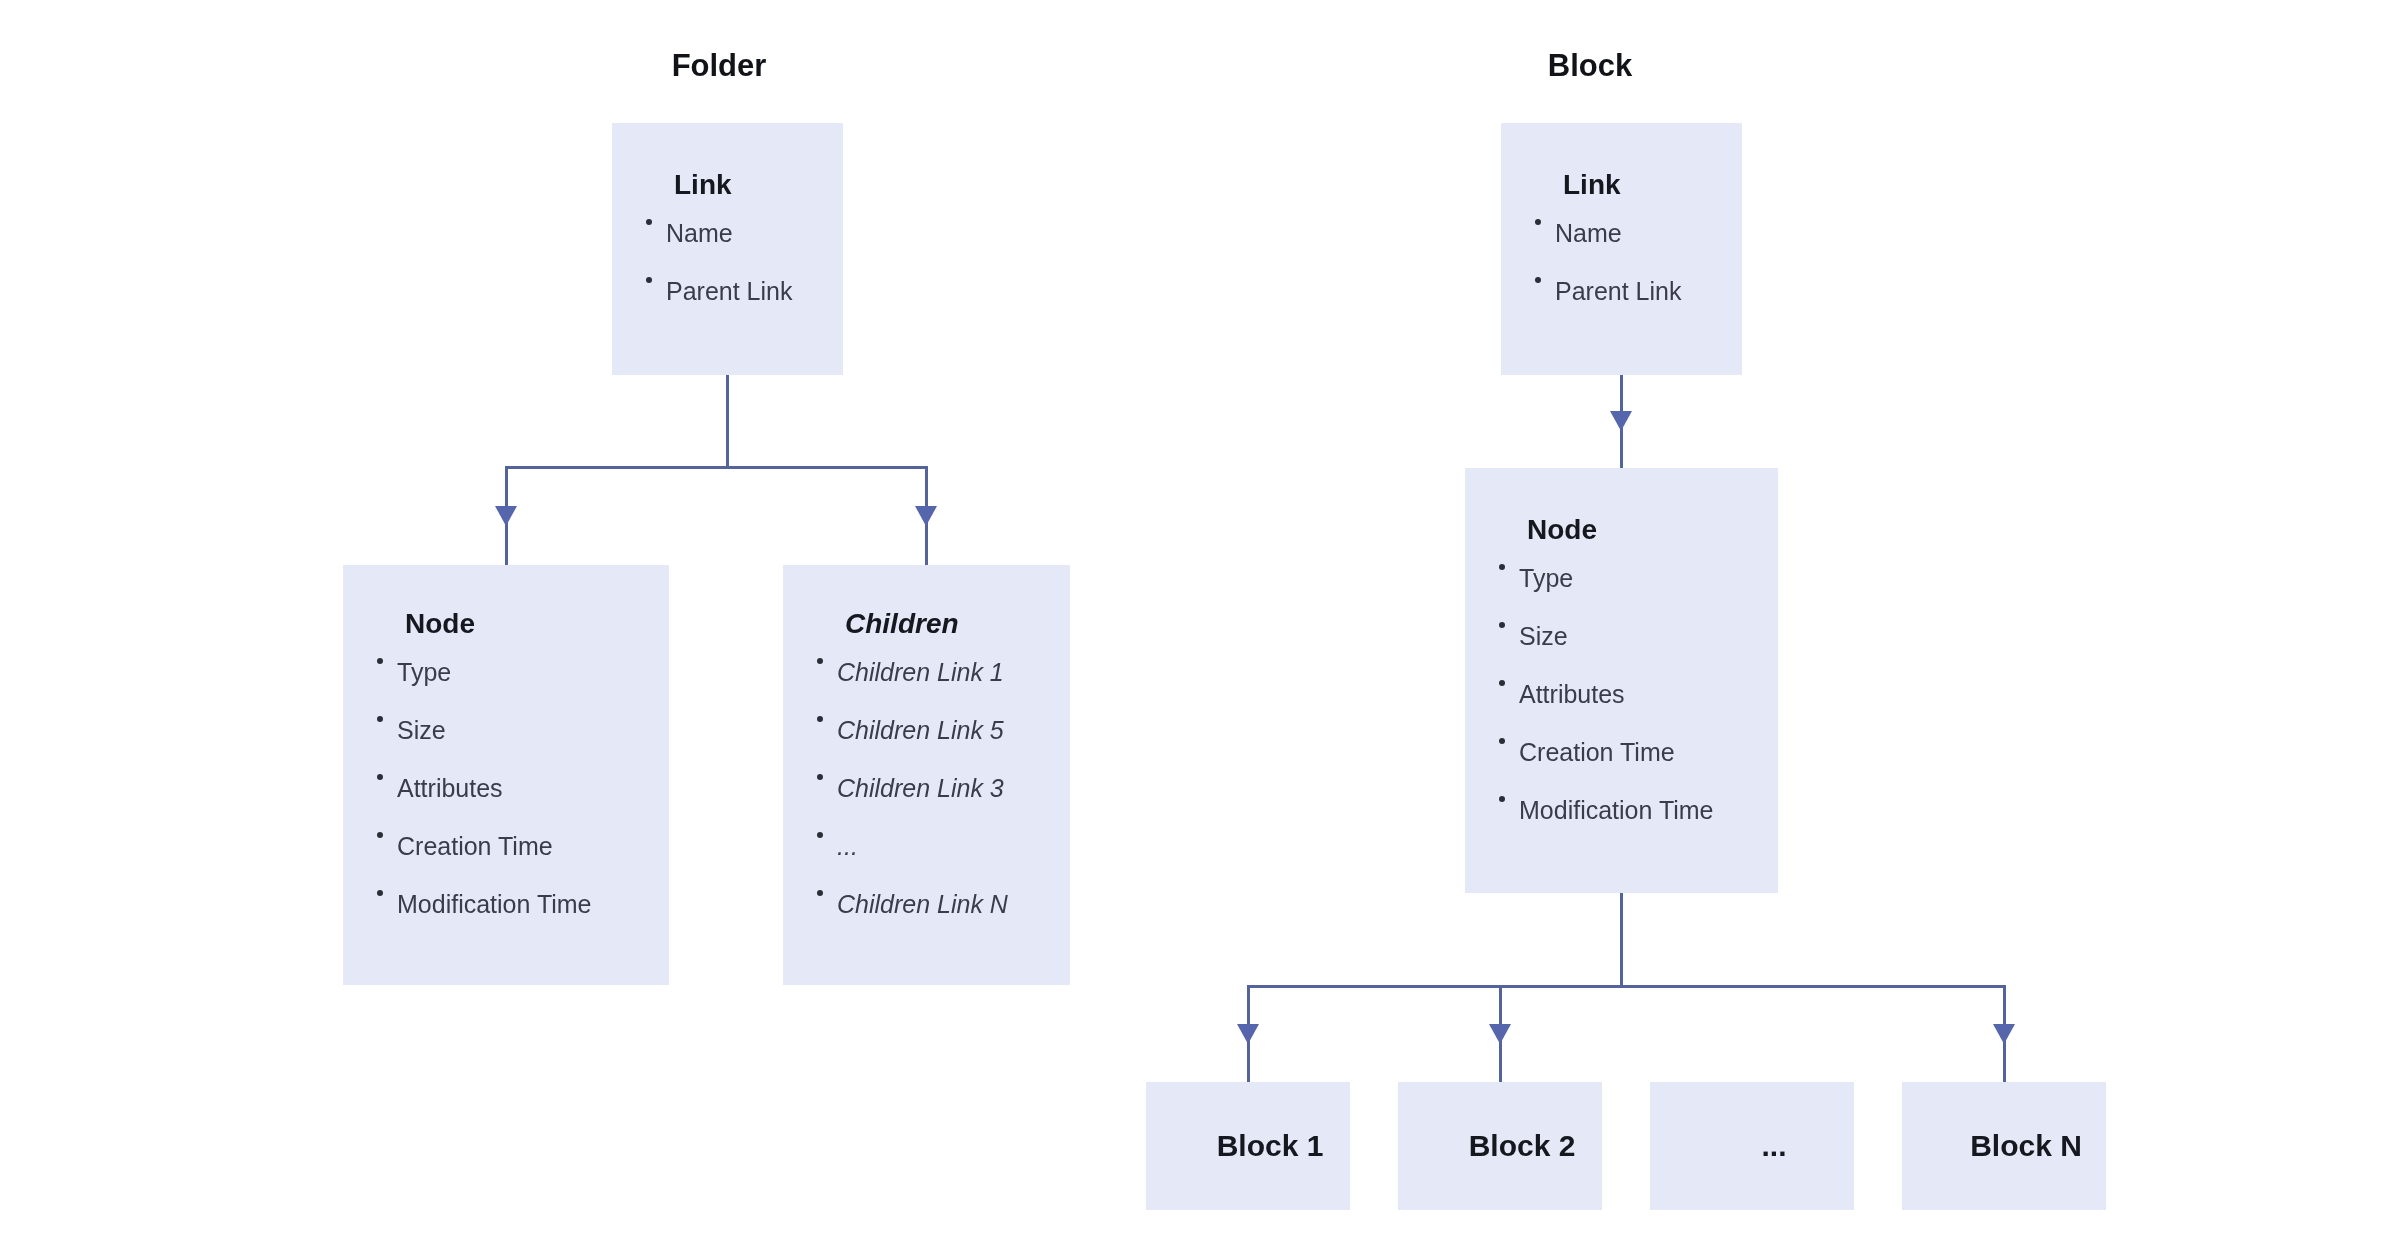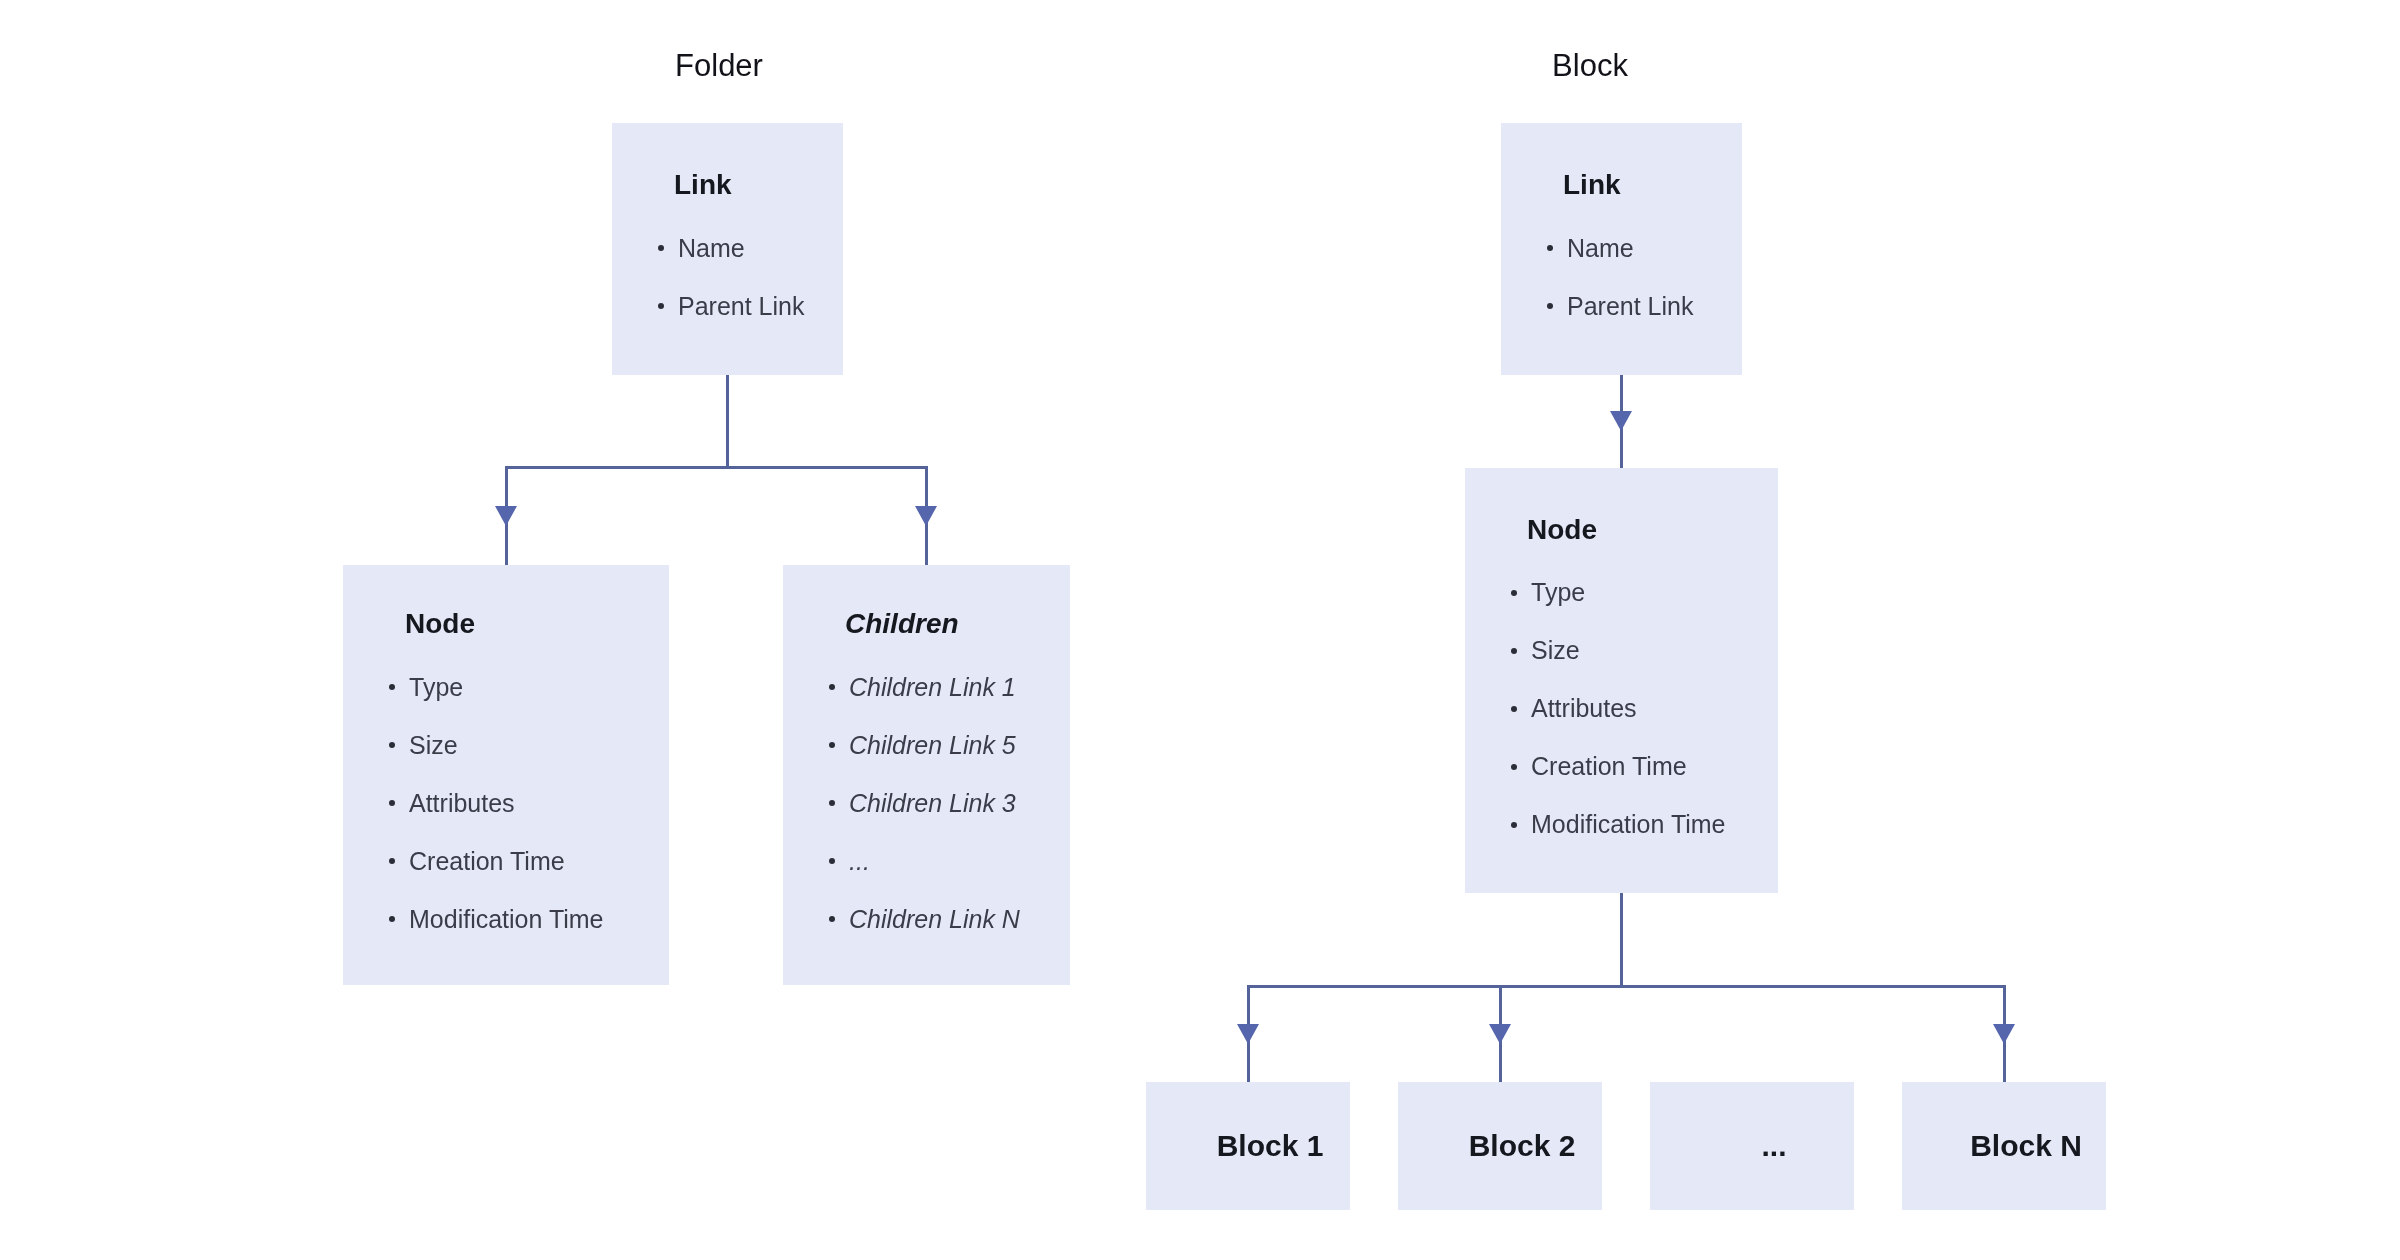--- a/index.html
+++ b/index.html
@@ -15,34 +15,34 @@
   *{box-sizing:border-box;}
   html,body{margin:0;padding:0;background:var(--background);}
   .canvas{
     position:relative;width:2400px;height:1260px;
     background:var(--background);
     font-family:"Liberation Sans",sans-serif;
     overflow:hidden;
   }
   .tree-title{
     position:absolute;transform:translateX(-50%);
-    font-size:31px;font-weight:400;line-height:40px;
+    font-size:31px;font-weight:700;line-height:40px;
     color:var(--title-text);white-space:nowrap;margin:0;
   }
   .entity{
     position:absolute;background:var(--box-fill);
     display:flex;flex-direction:column;justify-content:center;
   }
   .entity-heading{
     font-size:28px;font-weight:700;line-height:44px;
     color:var(--heading-text);margin:0 0 12px 62px;white-space:nowrap;
   }
   .entity-items{list-style:none;margin:0;padding:0;}
   .entity-item{
-    display:flex;align-items:center;height:58px;padding-left:46px;
+    display:flex;align-items:flex-start;height:58px;padding-left:34px;
     font-size:25px;color:var(--item-text);white-space:nowrap;
   }
   .dot{
     width:6px;height:6px;border-radius:50%;
     background:var(--bullet-dot);margin-right:14px;flex:none;
   }
   .block{
     position:absolute;width:204px;height:128px;background:var(--box-fill);
     display:flex;align-items:center;justify-content:center;
     font-size:30px;font-weight:700;color:var(--heading-text);white-space:nowrap;padding-left:44px;

